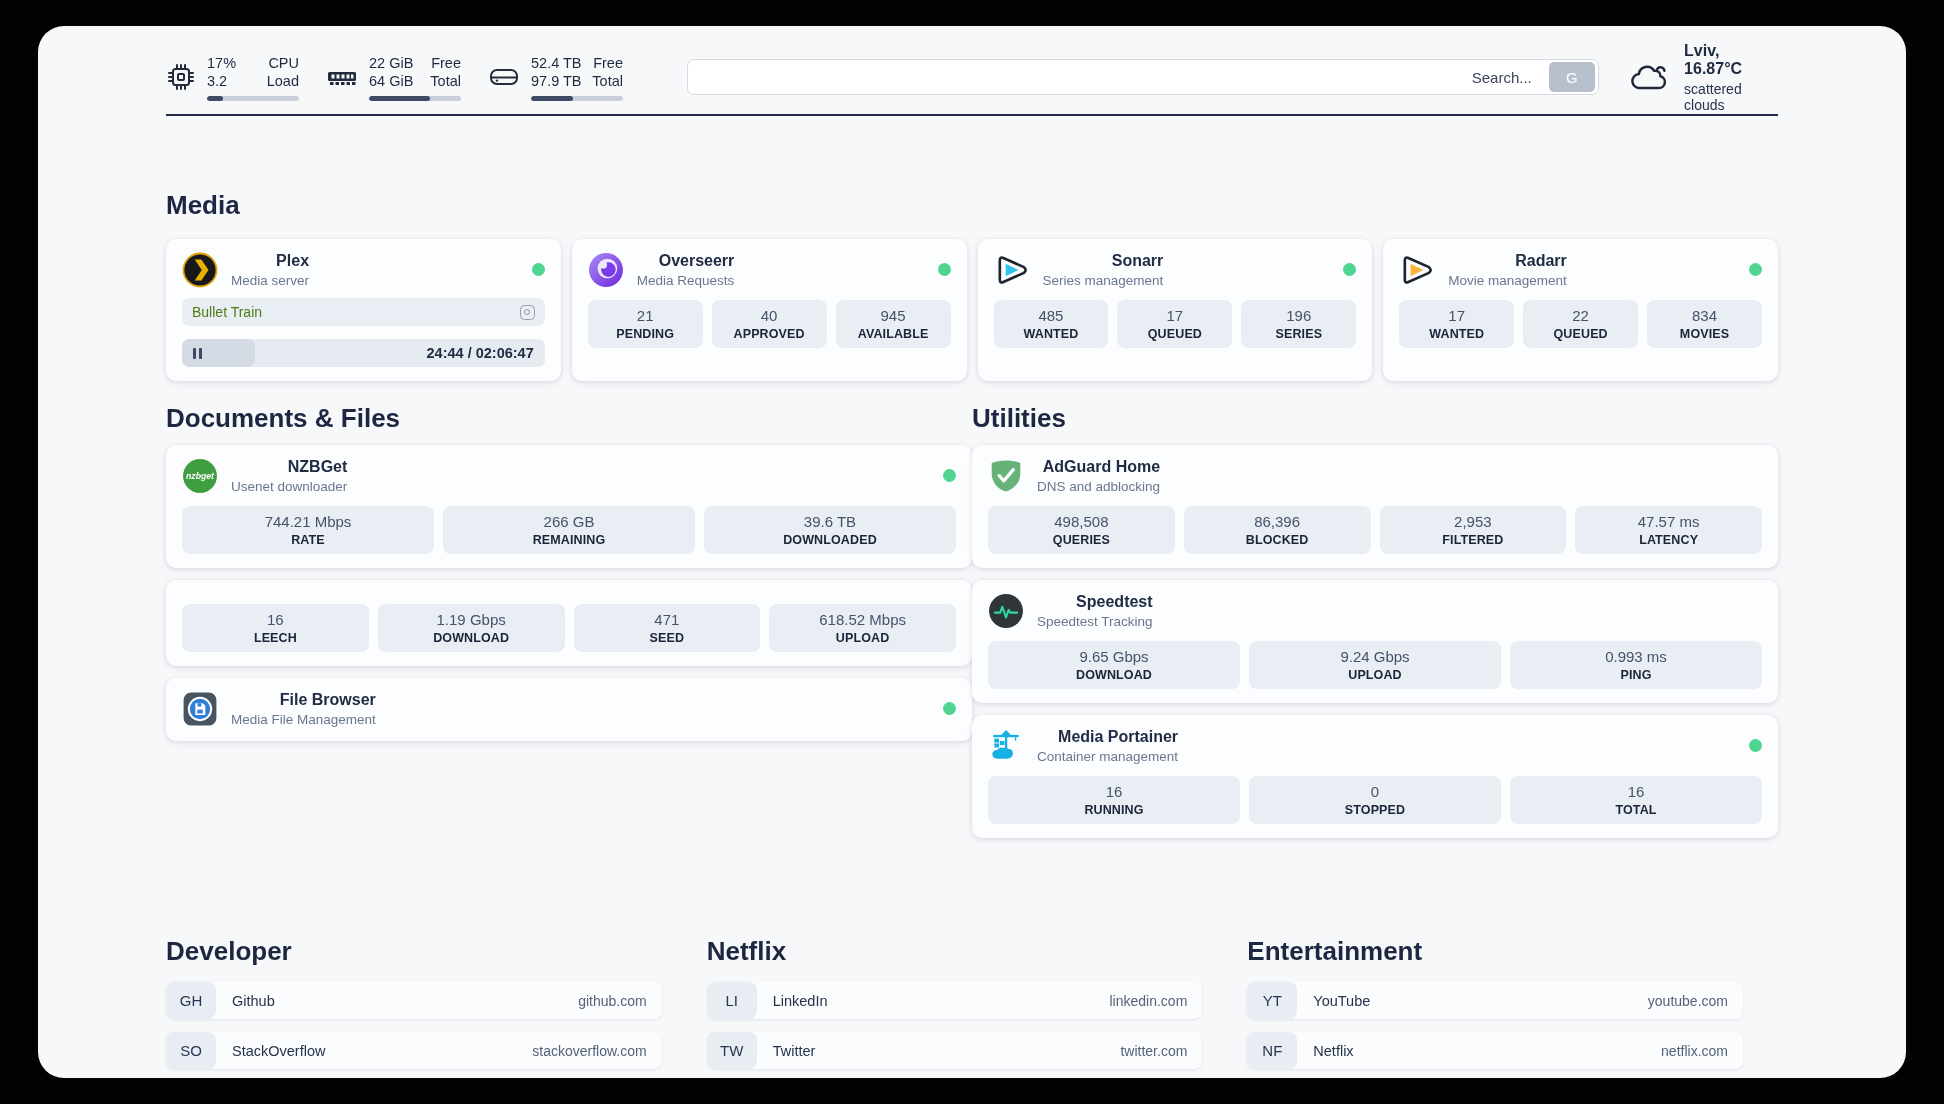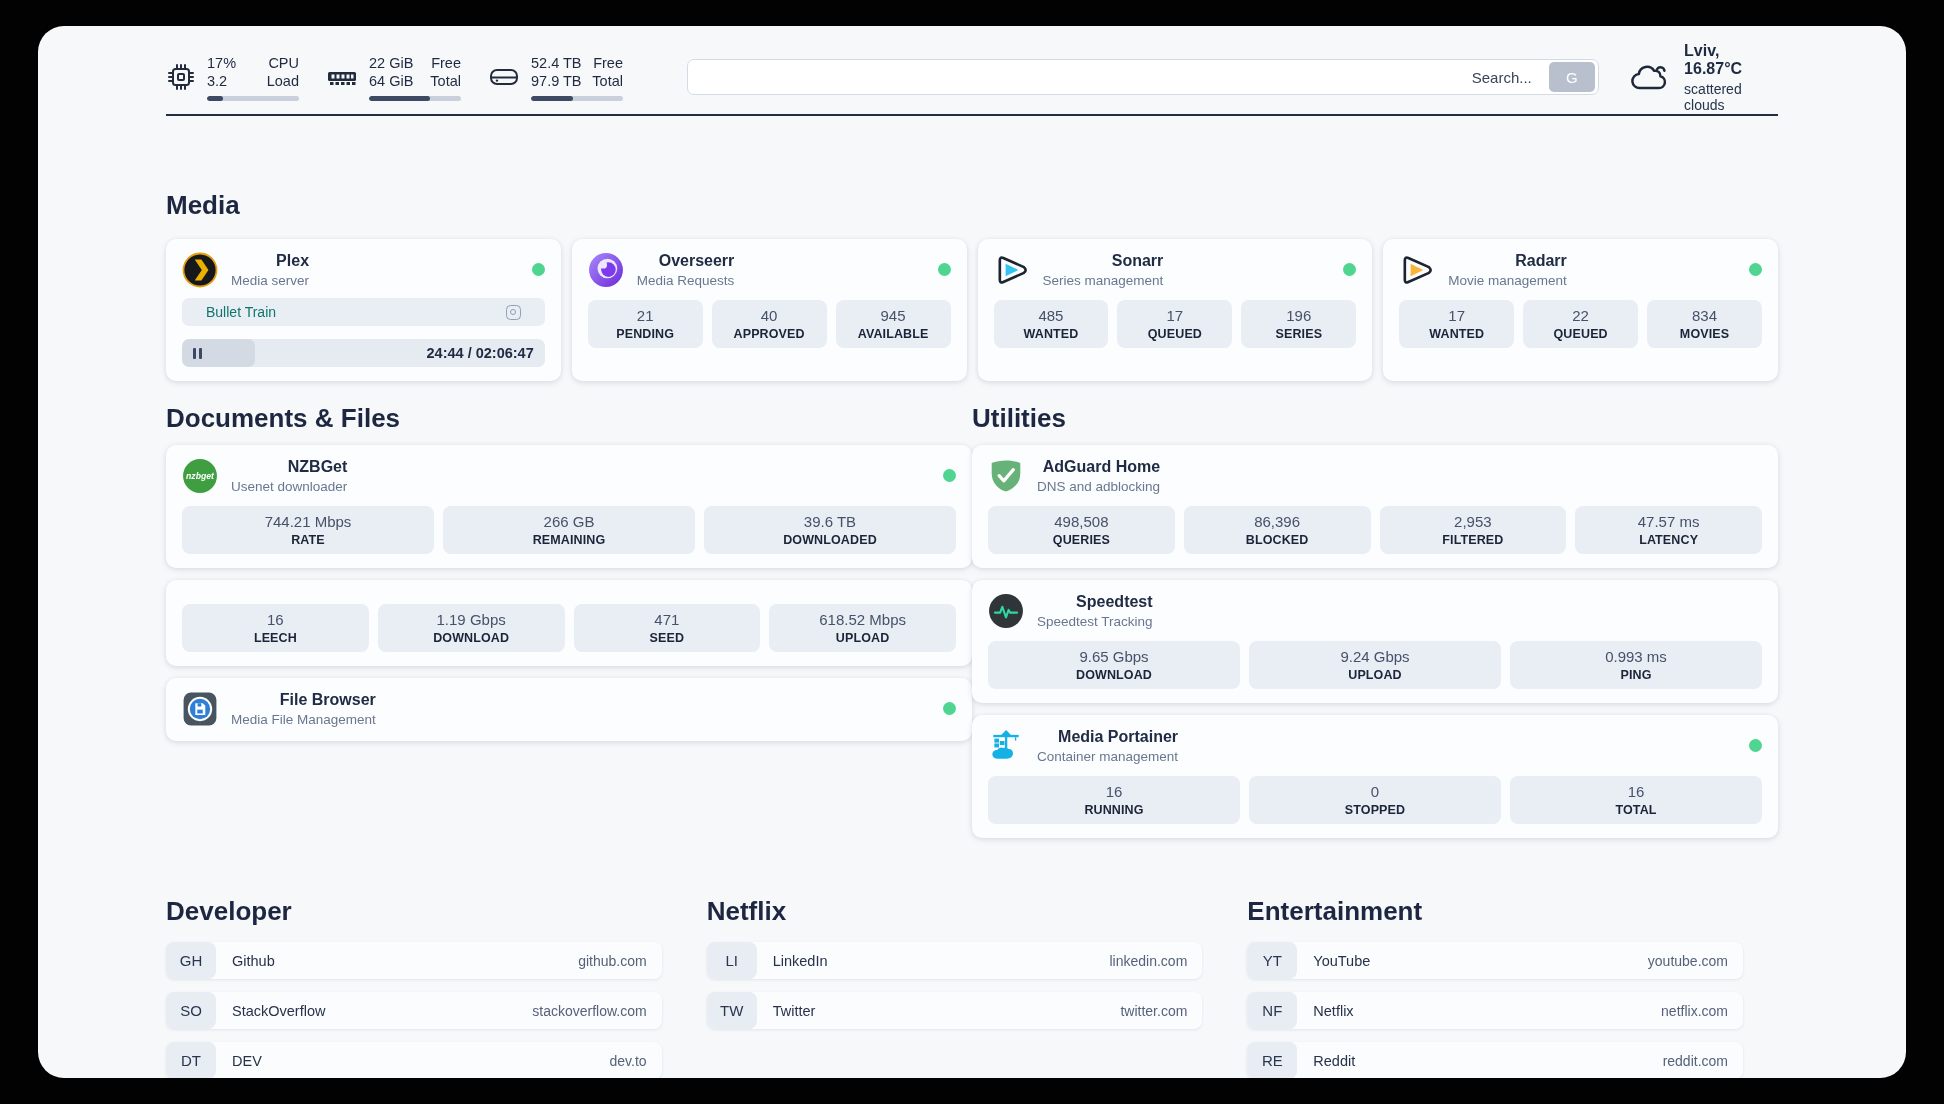--- a/index.html
+++ b/index.html
@@ -50,34 +50,34 @@
   .svc-sub{font-size:13.5px;color:var(--sub);margin-top:3px;}
   .svc-dot{width:13px;height:13px;border-radius:50%;background:var(--green);margin-left:auto;flex:0 0 auto;}
   .stats-row{display:flex;gap:9px;margin-top:12px;}
   .stat{flex:1;background:var(--chip);border-radius:8px;height:48px;display:flex;flex-direction:column;
         align-items:center;justify-content:center;}
   .stat-value{font-size:15px;color:#46526a;}
   .stat-label{font-size:12.5px;font-weight:700;color:#1b2438;margin-top:3px;letter-spacing:.01em;}
 
   
   .media-row{margin-top:10px;height:28px;background:#e9edf4;border-radius:7px;display:flex;
-        align-items:center;padding:0 24px;font-size:14px;color:#0f766e;}
+        align-items:center;padding:0 10px;font-size:14px;color:#4d7c0f;}
   .cast-icon{margin-left:auto;width:15px;height:15px;border:1.6px solid #939eb1;border-radius:4.5px;
         display:flex;align-items:center;justify-content:center;}
   .cast-icon i{width:6px;height:6px;border:1.6px solid #939eb1;border-radius:50%;}
   .player-row{margin-top:13px;height:28px;background:#e6eaf1;border-radius:7px;position:relative;
         display:flex;align-items:center;overflow:hidden;}
   .player-elapsed{position:absolute;left:0;top:0;bottom:0;background:#d4dae3;border-radius:7px;}
   .pause{position:relative;margin-left:11px;display:flex;gap:3px;}
   .pause i{width:3px;height:11px;background:#3c4962;border-radius:1px;}
   .player-time{position:relative;margin-left:auto;padding-right:11px;font-size:14.5px;font-weight:700;color:#202c44;}
 
   
   .bm-grid{display:grid;grid-template-columns:repeat(3,1fr);column-gap:45px;margin-top:46px;padding-right:35px;}
-  .bm-title{font-size:26px;font-weight:700;color:#1d2742;margin-bottom:15px;}
+  .bm-title{font-size:26px;font-weight:700;color:#1d2742;margin-bottom:15px;margin-top:40px;}
   .bm-row{display:flex;align-items:center;height:37px;background:#fbfcfe;border-radius:8px;
         box-shadow:0 1px 3px rgba(30,40,70,.09);margin-bottom:13px;cursor:pointer;}
   .bm-abbr{width:50px;align-self:stretch;background:#e8ecf3;border-radius:8px;display:flex;
         align-items:center;justify-content:center;font-size:15px;color:#2a3650;flex:0 0 auto;}
   .bm-name{margin-left:16px;font-size:14.5px;color:#26324a;}
   .bm-url{margin-left:auto;margin-right:15px;font-size:14px;color:#55627a;}
 </style>
 </head>
 <body>
 

